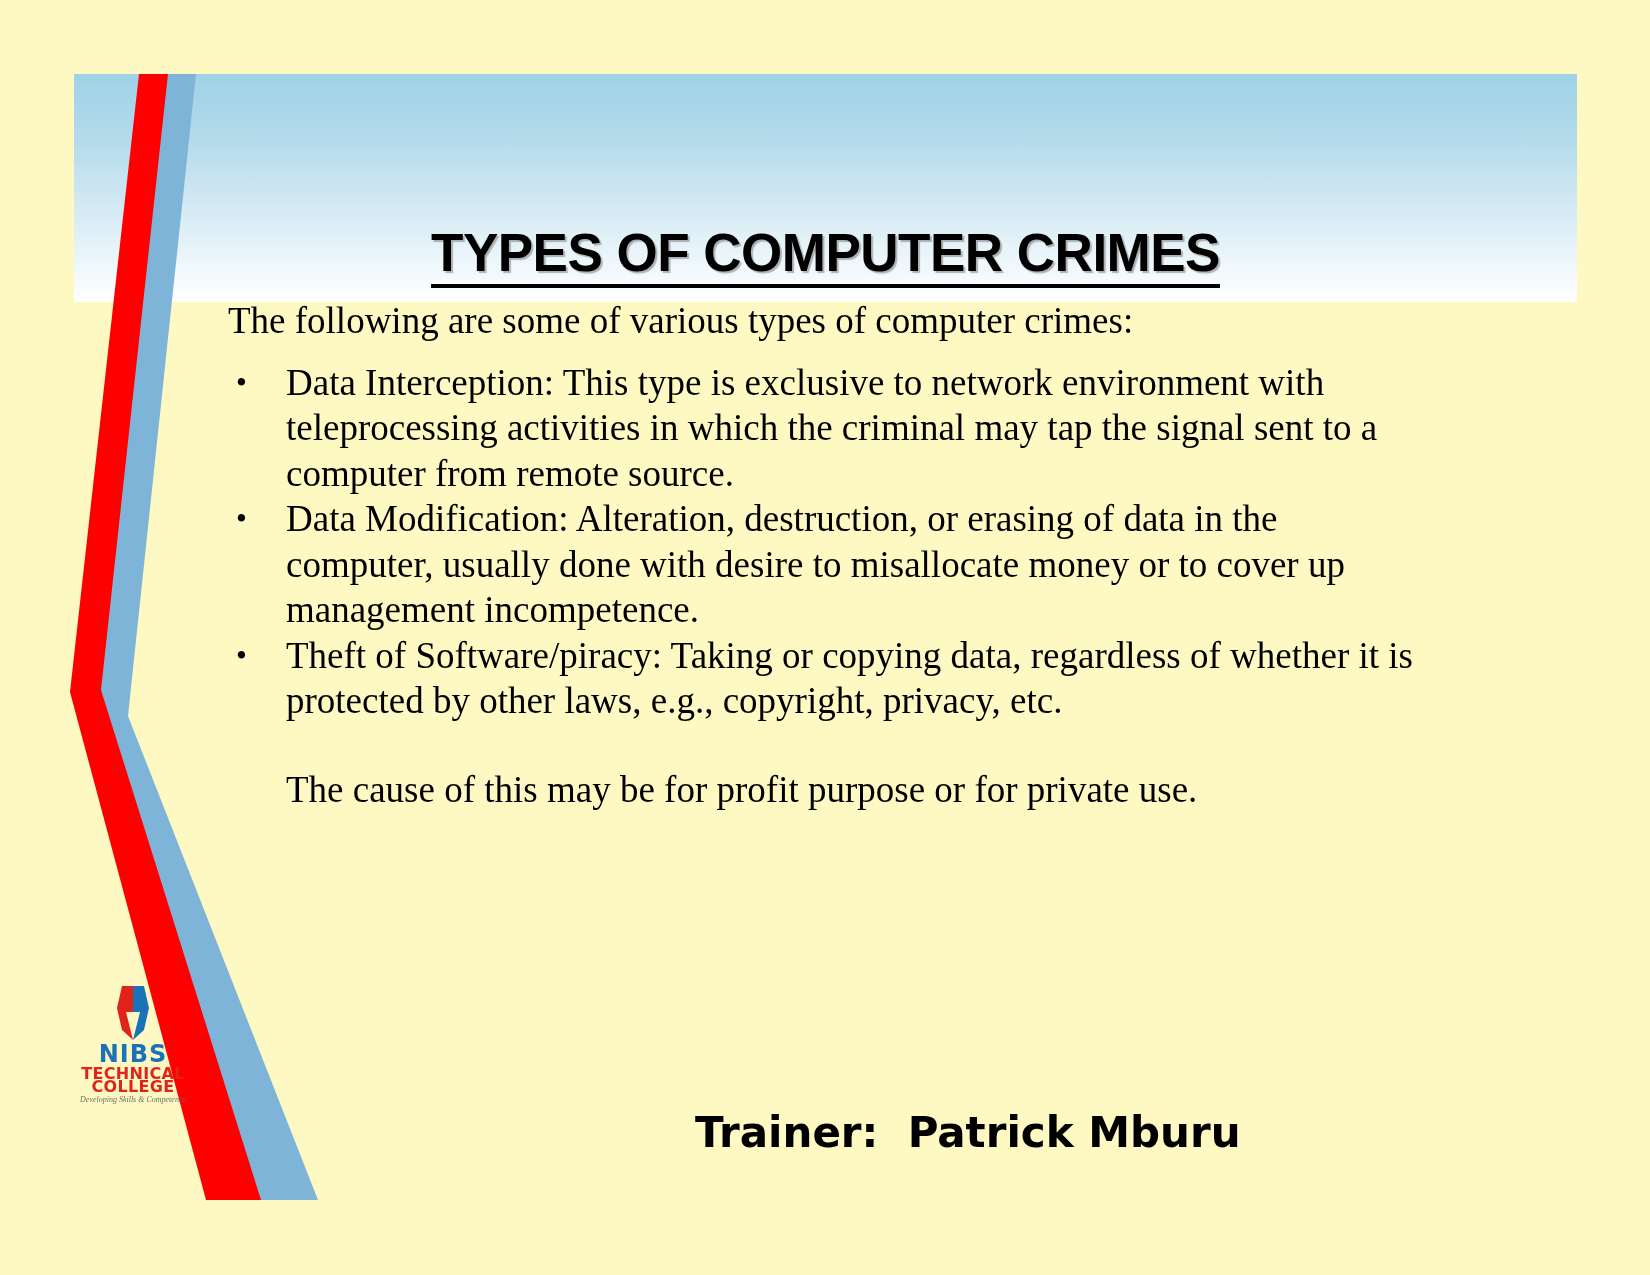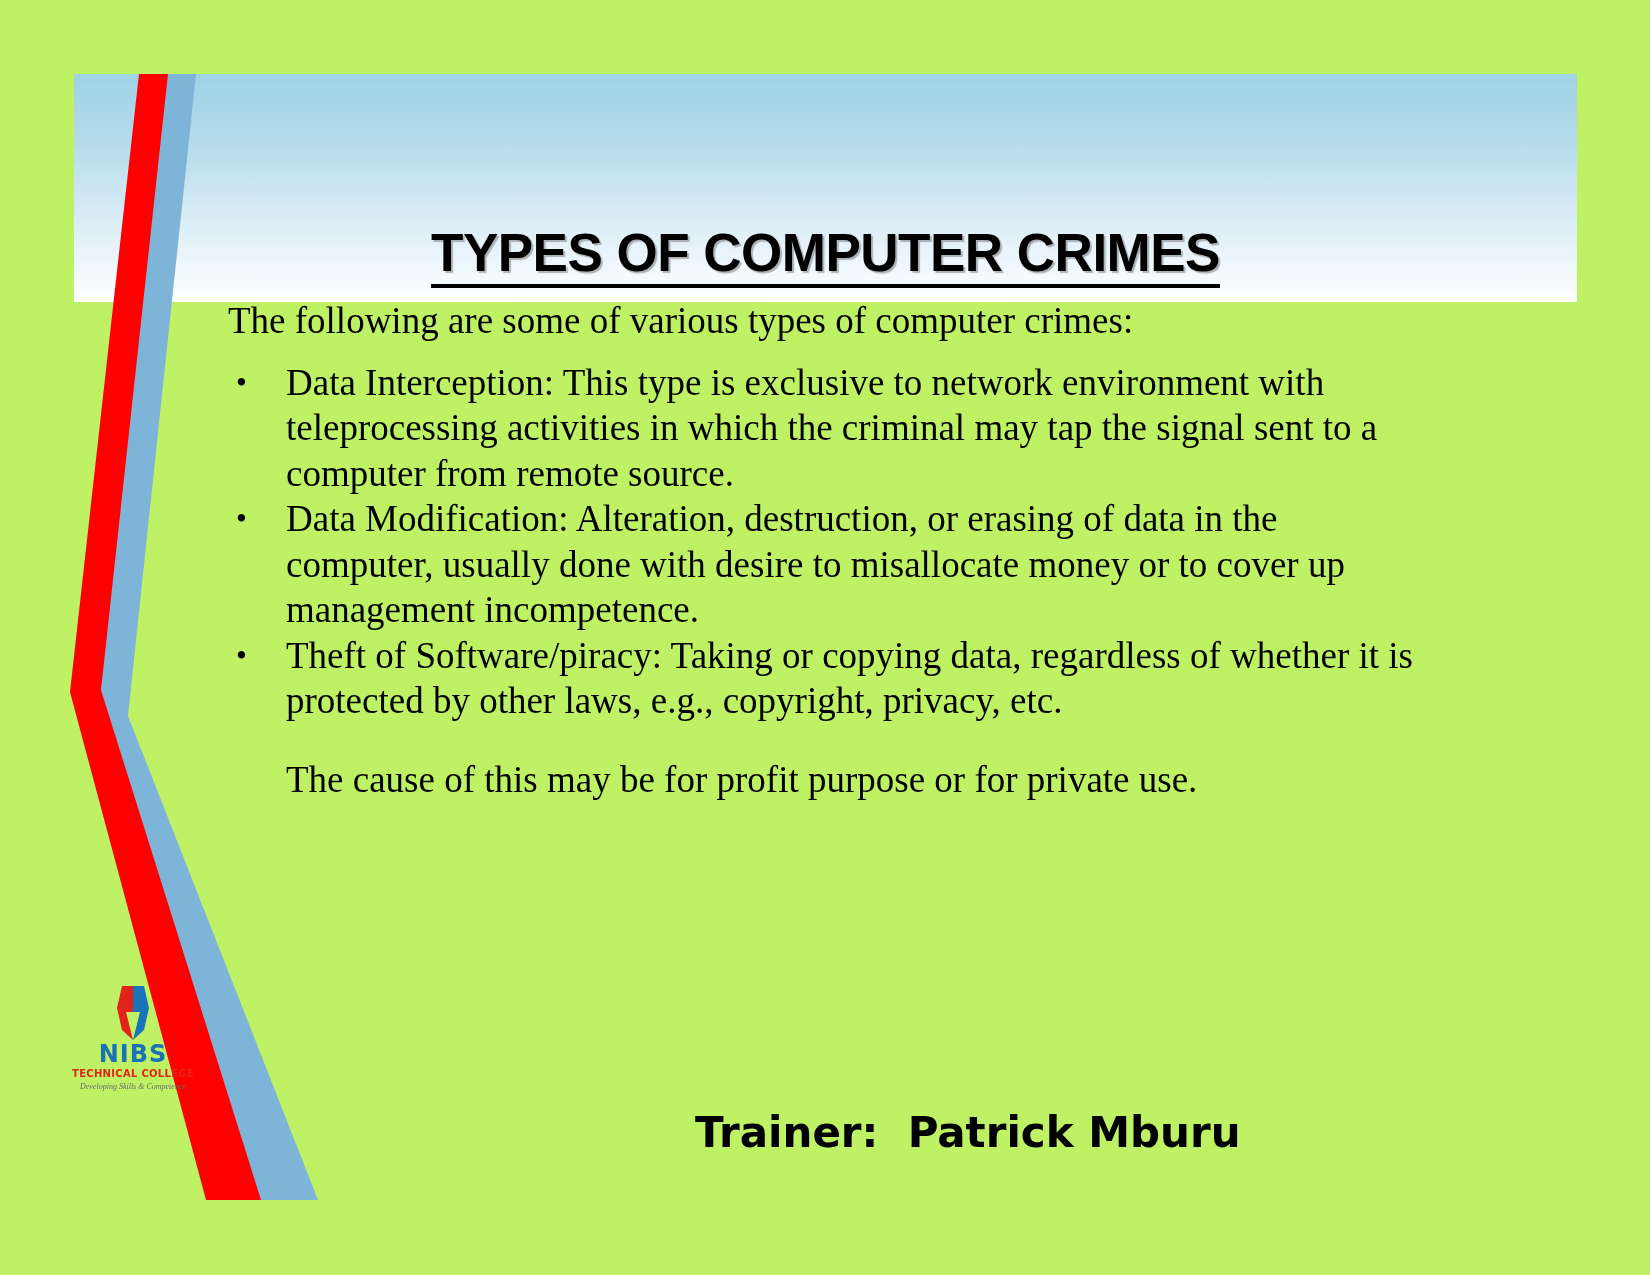--- a/index.html
+++ b/index.html
@@ -11,21 +11,21 @@
     width: 1650px;
     height: 1275px;
     overflow: hidden;
     font-family: "Liberation Serif", "DejaVu Serif", serif;
   }
 
   #slide {
     position: relative;
     width: 1650px;
     height: 1275px;
-    background: #bef264;
+    background: #fef9c3;
   }
 
   
   #bg-gradient {
     position: absolute;
     left: 74px;
     top: 74px;
     width: 1503px;
     height: 228px;
     background: linear-gradient(to bottom, #9fd2e6 0%, #b3dbeb 28%, #d3e9f3 58%, #eef7fb 83%, #ffffff 100%);
@@ -93,21 +93,21 @@
     left: 8px;
     top: 0;
     font-size: 31px;
     line-height: 45.5px;
   }
   .b-term {
     font-weight: normal;
   }
 
   .closing {
-    margin: 33px 0 0 58px;
+    margin: 43px 0 0 58px;
     padding: 0;
   }
 
   
   #trainer {
     position: absolute;
     left: 695px;
     top: 1068px;
     font-family: "DejaVu Sans", "Liberation Sans", sans-serif;
     font-weight: bold;
@@ -135,21 +135,21 @@
     font-weight: bold;
     font-size: 24px;
     line-height: 25px;
     letter-spacing: 1px;
     color: #1a72b8;
     margin-top: -2px;
   }
   #logo-sub {
     font-family: "DejaVu Sans", "Liberation Sans", sans-serif;
     font-weight: bold;
-    font-size: 10px;
+    font-size: 16px;
     line-height: 13px;
     letter-spacing: 0.3px;
     color: #e2231a;
   }
   #logo-tagline {
     font-family: "Liberation Serif", "DejaVu Serif", serif;
     font-style: italic;
     font-size: 8px;
     line-height: 12px;
     color: #6b6b6b;

